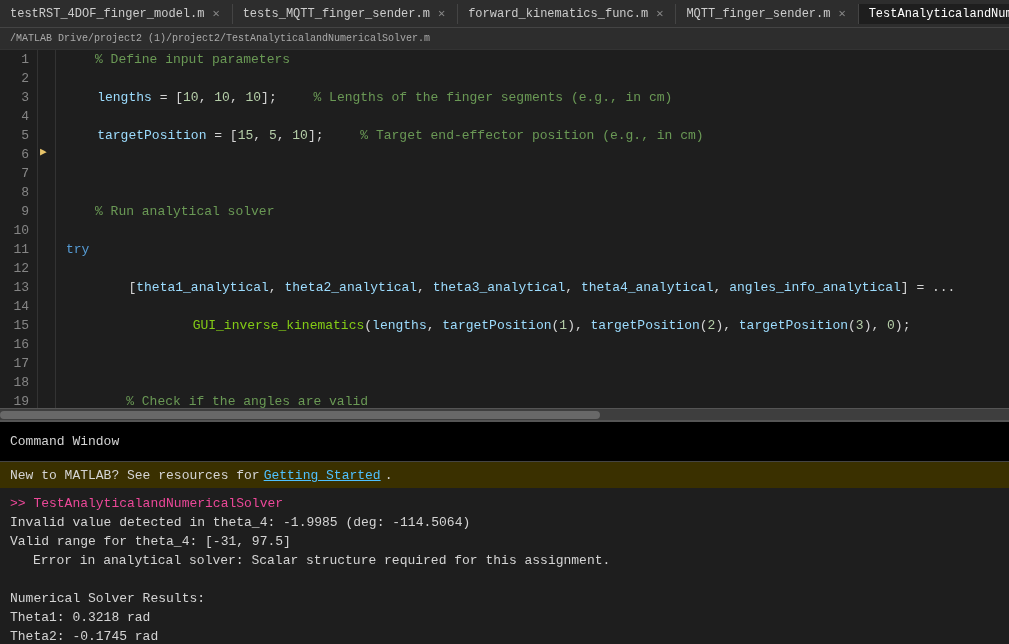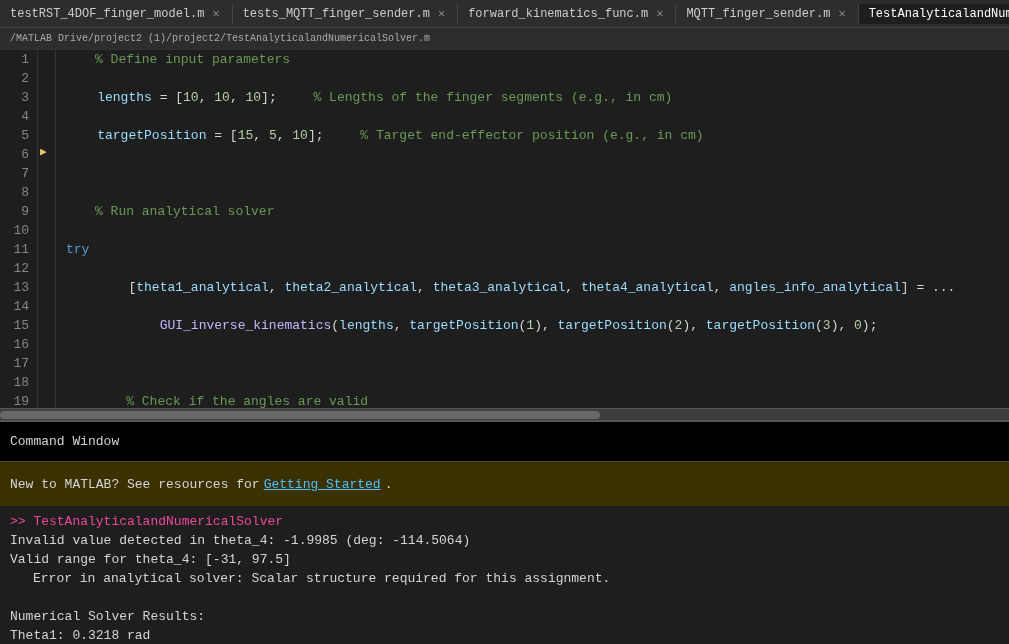--- a/index.html
+++ b/index.html
@@ -106,21 +106,21 @@
     }
 
     .code-line {
       height: 19px;
       display: block;
     }
 
     
     .c-green { color: #6a9955; margin-left: 29px; }
     .c-blue { color: #9cdcfe; }
-    .c-yellow { color: #c4b5fd; }
+    .c-yellow { color: #84cc16; margin-left: 33px; }
     .c-white { color: #d4d4d4; }
     .c-num { color: #b5cea8; }
     .c-keyword { color: #569cd6; }
 
     
     #h-scrollbar {
       height: 12px;
       background: #3e3e3e;
       border-top: 1px solid #555;
       display: flex;
@@ -155,21 +155,21 @@
       padding: 6px 10px;
       height: 186px;
       overflow: hidden;
     }
 
     #new-to-matlab-bar {
       background: #3a3000;
       color: #d4d4d4;
       font-size: 13px;
       padding: 4px 10px;
-      height: 44px;
+      height: 26px;
       display: flex;
       align-items: center;
       gap: 4px;
     }
 
     .matlab-link {
       color: #4fc1ff;
       text-decoration: underline;
       cursor: pointer;
     }

